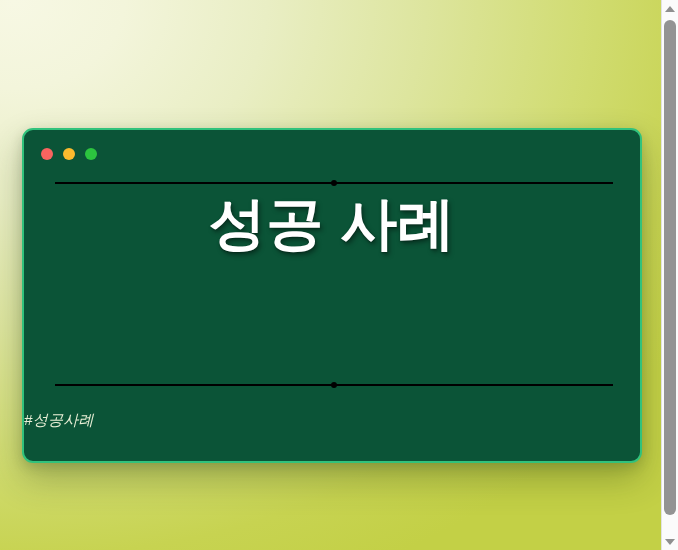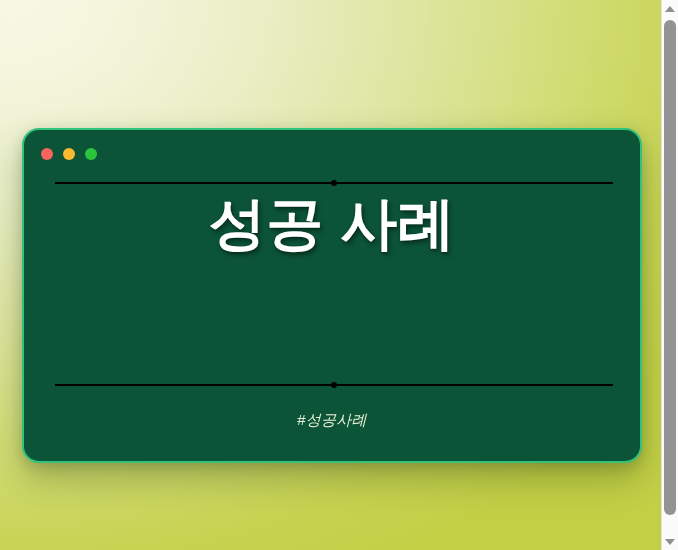--- a/index.html
+++ b/index.html
@@ -43,21 +43,21 @@
   
   #slide-card {
     position: absolute;
     left: 22px;
     top: 128px;
     width: 620px;
     height: 335px;
     box-sizing: border-box;
     background: #0b5437;
     border: 2px solid #31c27c;
-    border-radius: 17px;
+    border-radius: 11px;
     box-shadow: 0 16px 34px rgba(40, 60, 20, 0.30),
                 0 4px 12px rgba(40, 60, 20, 0.18);
     overflow: hidden;
     text-decoration: underline;
   }
 
   
   #window-controls {
     position: absolute;
     left: 17px;
@@ -128,21 +128,20 @@
     line-height: 1.18;
     color: #eef3dd;
     text-shadow: 1px 2px 4px rgba(0, 0, 0, 0.26);
   }
 
   #slide-hashtag {
     position: absolute;
     left: 0;
     top: 281px;
     width: 100%;
-    text-align: center;
     font-size: 15px;
     font-style: italic;
     font-weight: normal;
     color: #e9efd6;
     letter-spacing: 0.3px;
   }
 
   
   #scrollbar {
     position: absolute;

